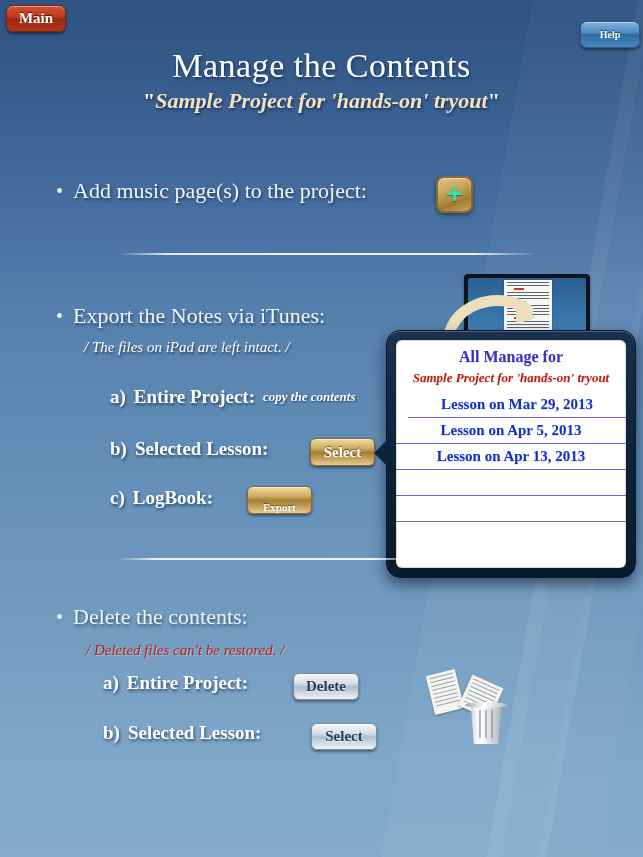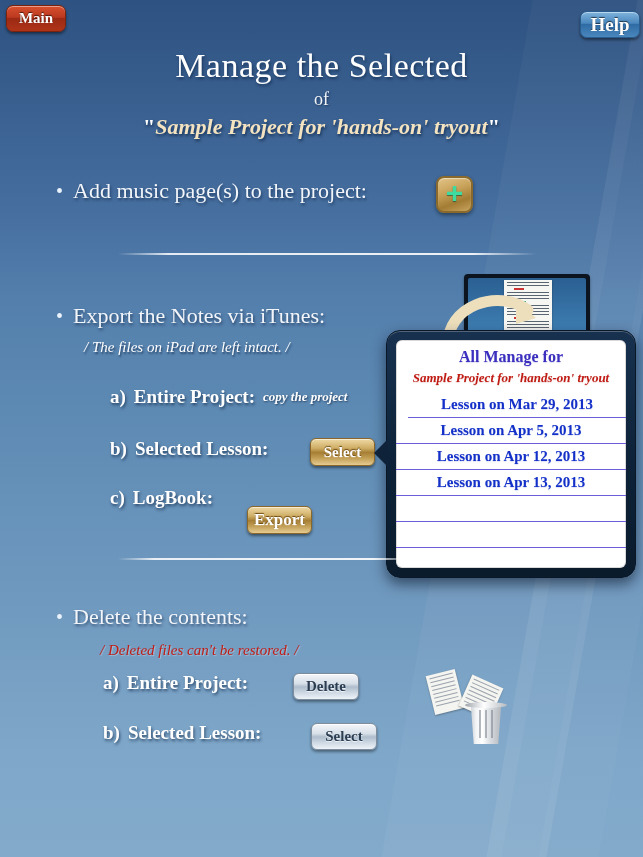--- a/index.html
+++ b/index.html
@@ -28,21 +28,21 @@
     font-weight:bold;color:#ffffff;text-shadow:0 -1px 1px rgba(0,0,0,.65);
     border-radius:7px;cursor:pointer;user-select:none;
     box-shadow:0 2px 3px rgba(0,0,0,.45), inset 0 1px 0 rgba(255,255,255,.45);
   }
   #main-btn{
     left:6px;top:5px;width:58px;height:25px;font-size:15px;
     background:linear-gradient(180deg,#d8502e 0%,#bc3a20 45%,#9c2a14 50%,#ae3418 100%);
     border:1px solid #7c2310;
   }
   #help-btn{
-    left:580px;top:11px;width:58px;height:25px;font-size:19px;
+    left:580px;top:21px;width:58px;height:25px;font-size:10px;
     background:linear-gradient(180deg,#7fb4dd 0%,#4a87bd 45%,#2f6ca5 50%,#4a87bd 100%);
     border:1px solid #2a5d8f;
   }
 
   
   .title-wrap{position:absolute;left:0;top:46px;width:643px;text-align:center;}
   .t1{font-size:34px;color:#ffffff;letter-spacing:.5px;
       text-shadow:1px 2px 3px rgba(0,20,50,.55);line-height:40px;}
   .t2{font-size:18px;color:#f2f4f8;line-height:26px;text-shadow:1px 1px 2px rgba(0,20,50,.5);}
   .t3{font-size:22px;color:#f4e3c0;font-weight:bold;line-height:30px;
@@ -174,22 +174,21 @@
   <div class="topshade"></div>
 
   <div class="btn3d" id="main-btn">
     <span>Main</span>
   </div>
   <div class="btn3d" id="help-btn">
     <span>Help</span>
   </div>
 
   <div class="title-wrap">
-    <div class="t1">Manage the Selected</div>
-    <div class="t2">of</div>
+    <div class="t1">Manage the Contents</div>
     <div class="t3">
       <span class="q">"</span><span class="pname">Sample Project for 'hands-on' tryout</span><span class="q">"</span>
     </div>
   </div>
 
   <div class="bullet-row" style="left:56px;top:178px;">
     <span class="bullet">•</span>
     <span class="bullet-text">Add music page(s) to the project:</span>
   </div>
   <div id="add-page-btn">
@@ -230,64 +229,63 @@
 
   <div class="bullet-row" style="left:56px;top:303px;">
     <span class="bullet">•</span>
     <span class="bullet-text">Export the Notes via iTunes:</span>
   </div>
   <div class="note" style="left:84px;top:339px;">/ The files on iPad are left intact. /</div>
 
   <div class="sub-row" style="left:110px;top:386px;">
     <span class="sub-letter">a)</span>
     <span class="sub-label">Entire Project:</span>
-    <span class="sub-hint">copy the project</span>
+    <span class="sub-hint">copy the contents</span>
   </div>
 
   <div class="sub-row" style="left:110px;top:438px;">
     <span class="sub-letter">b)</span>
     <span class="sub-label">Selected Lesson:</span>
   </div>
   <div class="gold-btn" style="left:310px;top:438px;width:63px;height:26px;font-size:15px;">
     <span>Select</span>
   </div>
 
   <div class="sub-row" style="left:110px;top:487px;">
     <span class="sub-letter">c)</span>
     <span class="sub-label">LogBook:</span>
   </div>
-  <div class="gold-btn" style="left:247px;top:506px;width:63px;height:26px;font-size:17px;">
+  <div class="gold-btn" style="left:247px;top:486px;width:63px;height:26px;font-size:11px;align-items:flex-end;">
     <span>Export</span>
   </div>
 
   <div id="lessons-popover">
     <div id="popover-arrow"></div>
     <div id="popover-inner">
       <div class="pop-head">
         <div class="pop-title">All Manage for</div>
         <div class="pop-sub">Sample Project for 'hands-on' tryout</div>
       </div>
       <div id="lesson-list">
           <div class="lesson-row">Lesson on Mar 29, 2013</div>
           <div class="lesson-row">Lesson on Apr 5, 2013</div>
-          <div class="lesson-row">Lesson on Apr 12, 2013</div>
           <div class="lesson-row">Lesson on Apr 13, 2013</div>
           <div class="lesson-row empty">&nbsp;</div>
           <div class="lesson-row empty">&nbsp;</div>
         </div>
     </div>
   </div>
 
   <div class="divider" style="left:118px;top:558px;width:300px;"></div>
 
   <div class="bullet-row" style="left:56px;top:604px;">
     <span class="bullet">•</span>
     <span class="bullet-text">Delete the contents:</span>
   </div>
-  <div class="note red" style="left:100px;top:642px;">/ Deleted files can't be restored. /</div>
+  <div class="note red" style="left:86px;top:642px;">/ Deleted files can't be restored. /</div>
 
   <div class="sub-row" style="left:103px;top:672px;">
     <span class="sub-letter">a)</span>
     <span class="sub-label">Entire Project:</span>
   </div>
   <div class="silver-btn" style="left:293px;top:673px;width:64px;height:25px;font-size:15px;">
     <span>Delete</span>
   </div>
 
   <div class="sub-row" style="left:103px;top:722px;">

